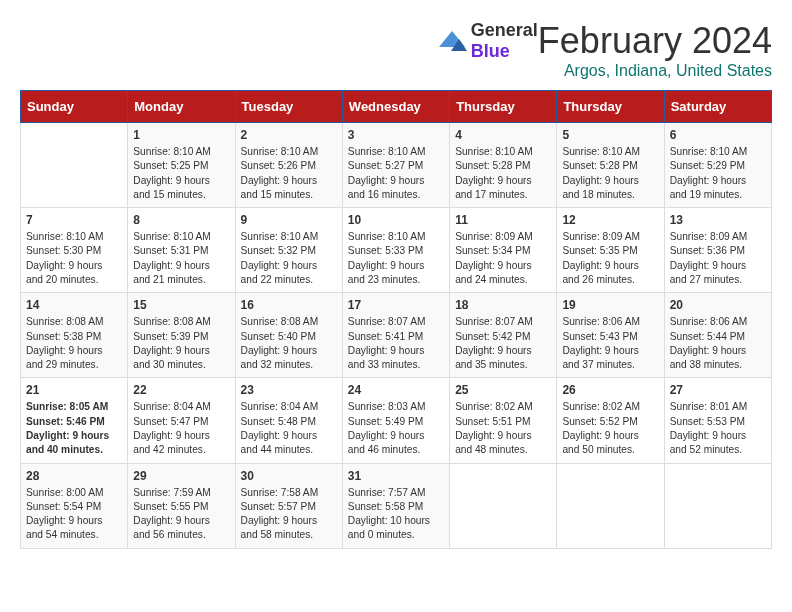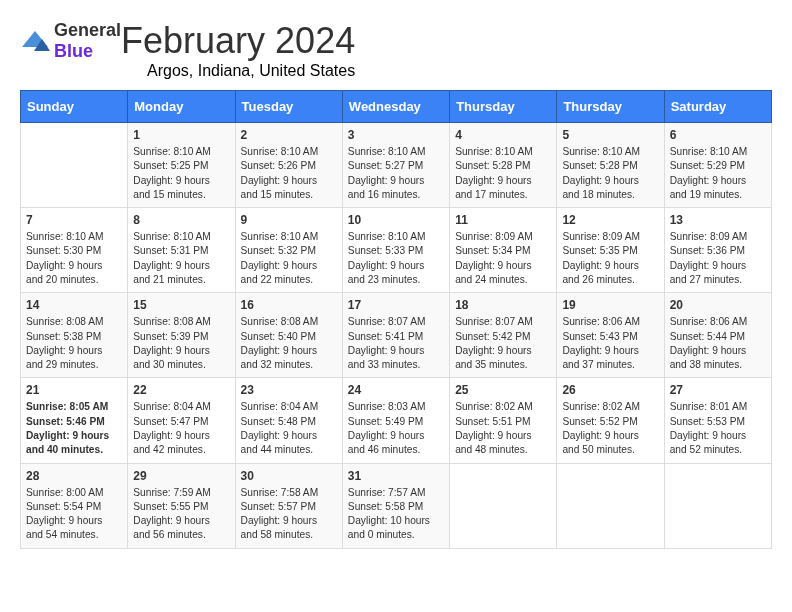--- a/index.html
+++ b/index.html
@@ -5,21 +5,21 @@
     * { box-sizing: border-box; margin: 0; padding: 0; }
     body {
       font-family: Arial, sans-serif;
       background: #fff;
       width: 792px;
       min-height: 612px;
       padding: 20px;
     }
     .header-area {
       display: flex;
-      justify-content: flex-start;
+      justify-content: flex-end;
       align-items: flex-start;
       margin-bottom: 10px;
     }
     .logo {
       display: flex;
       align-items: center;
       gap: 4px;
     }
     .logo-icon {
       width: 30px;
@@ -29,29 +29,29 @@
     .title-area {
       text-align: right;
     }
     .month-title {
       font-size: 36px;
       font-weight: normal;
       color: #333;
     }
     .location-title {
       font-size: 16px;
-      color: #000000;
+      color: #0f766e;
     }
     table {
       width: 100%;
       border-collapse: collapse;
       border: 1px solid #ccc;
     }
     thead tr th {
-      background-color: #3b82f6;
+      background-color: #b91c1c;
       color: #fff;
       font-size: 13px;
       font-weight: bold;
       padding: 8px 6px;
       text-align: left;
       border: 1px solid #2a5a9f;
     }
     tbody tr td {
       vertical-align: top;
       padding: 5px 5px;

